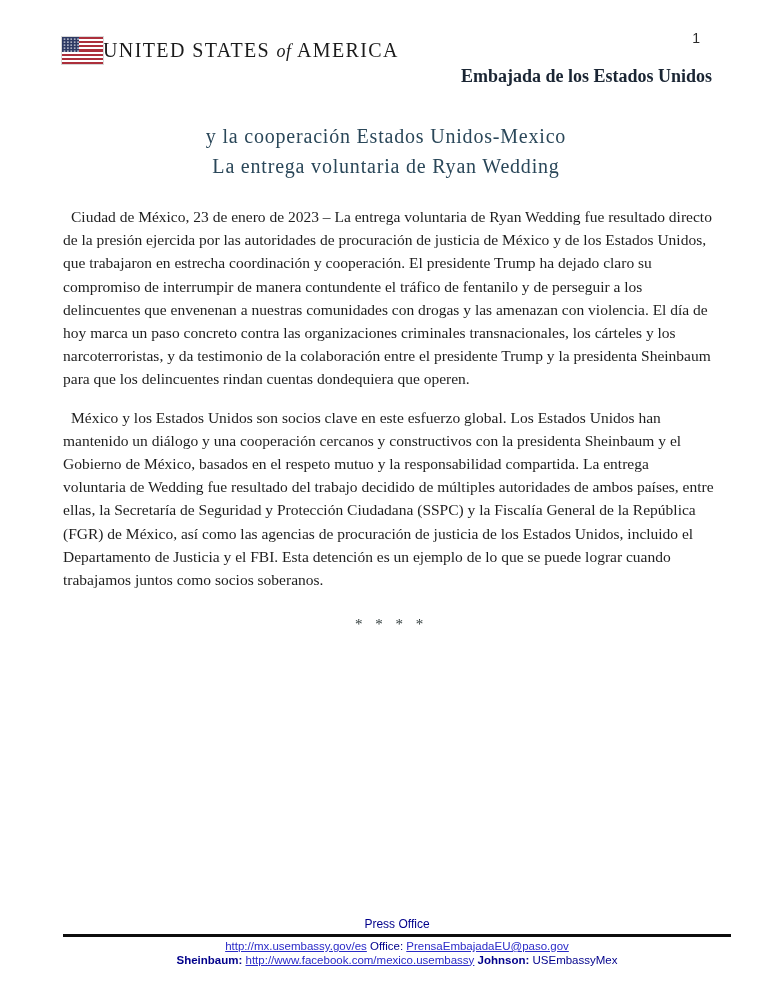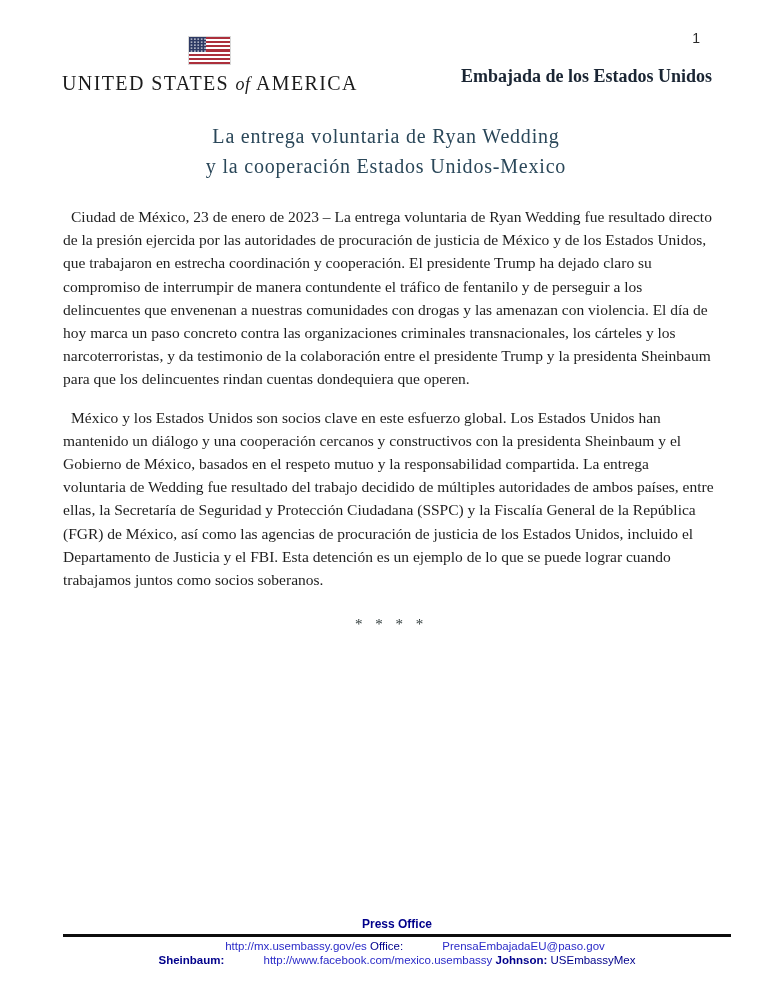--- a/index.html
+++ b/index.html
@@ -22,22 +22,21 @@
     font-family: "Liberation Sans", sans-serif;
     font-size: 14px;
     color: #2a2a2a;
   }
   .masthead {
     position: absolute;
     top: 37px;
     left: 62px;
     display: flex;
     align-items: center;
-    gap: 8px;
-    flex-direction: column;
+    gap: 0;
   }
   .flag {
     width: 41px;
     height: 27px;
     position: relative;
     background: repeating-linear-gradient(180deg,
       #ac2f3b 0px, #ac2f3b 2.08px,
       #ffffff 2.08px, #ffffff 4.15px);
     outline: 1px solid #d8d8d8;
   }
@@ -114,36 +113,36 @@
     position: absolute;
     top: 917px;
     left: 63px;
     width: 668px;
     text-align: center;
     font-family: "Liberation Sans", sans-serif;
     color: #00008b;
   }
   .office {
     font-size: 12px;
-    font-weight: bold;
+    font-weight: normal;
     padding-bottom: 3px;
   }
   .rule {
     height: 3px;
     background: #0d0d0d;
     margin-bottom: 3px;
   }
   .f-line {
     font-size: 11.5px;
     line-height: 13.5px;
   }
   .f-link {
     color: #2a2ac8;
+    text-decoration: underline;
     cursor: pointer;
-    margin-left: 36px;
   }
   .f-label { color: #00008b; }
   .f-label.bold { font-weight: bold; }
   .f-text { color: #00008b; text-align: right; }
 </style>
 </head>
 <body>
 
 <div class="page">
 
@@ -154,22 +153,22 @@
       <div class="canton"></div>
     </div>
     <div class="brand"><span>UNITED STATES</span> <span class="of">of</span> <span>AMERICA</span></div>
   </header>
 
   <div class="org-lines">
     <div>Embajada de los Estados Unidos</div>
   </div>
 
   <h1 class="doc-title">
+    <span class="t-line">y la cooperación Estados Unidos-Mexico</span>
     <span class="t-line">La entrega voluntaria de Ryan Wedding</span>
-    <span class="t-line">y la cooperación Estados Unidos-Mexico</span>
   </h1>
 
   <div class="content">
     <p class="body-para">Ciudad de México, 23 de enero de 2023 – La entrega voluntaria de Ryan Wedding fue resultado directo de la presión ejercida por las autoridades de procuración de justicia de México y de los Estados Unidos, que trabajaron en estrecha coordinación y cooperación. El presidente Trump ha dejado claro su compromiso de interrumpir de manera contundente el tráfico de fentanilo y de perseguir a los delincuentes que envenenan a nuestras comunidades con drogas y las amenazan con violencia. El día de hoy marca un paso concreto contra las organizaciones criminales transnacionales, los cárteles y los narcoterroristas, y da testimonio de la colaboración entre el presidente Trump y la presidenta Sheinbaum para que los delincuentes rindan cuentas dondequiera que operen.</p>
     <p class="body-para">México y los Estados Unidos son socios clave en este esfuerzo global. Los Estados Unidos han mantenido un diálogo y una cooperación cercanos y constructivos con la presidenta Sheinbaum y el Gobierno de México, basados en el respeto mutuo y la responsabilidad compartida. La entrega voluntaria de Wedding fue resultado del trabajo decidido de múltiples autoridades de ambos países, entre ellas, la Secretaría de Seguridad y Protección Ciudadana (SSPC) y la Fiscalía General de la República (FGR) de México, así como las agencias de procuración de justicia de los Estados Unidos, incluido el Departamento de Justicia y el FBI. Esta detención es un ejemplo de lo que se puede lograr cuando trabajamos juntos como socios soberanos.</p>
     <div class="separator">* * * *</div>
   </div>
 
   <footer class="footer">
     <div class="office">Press Office</div>

